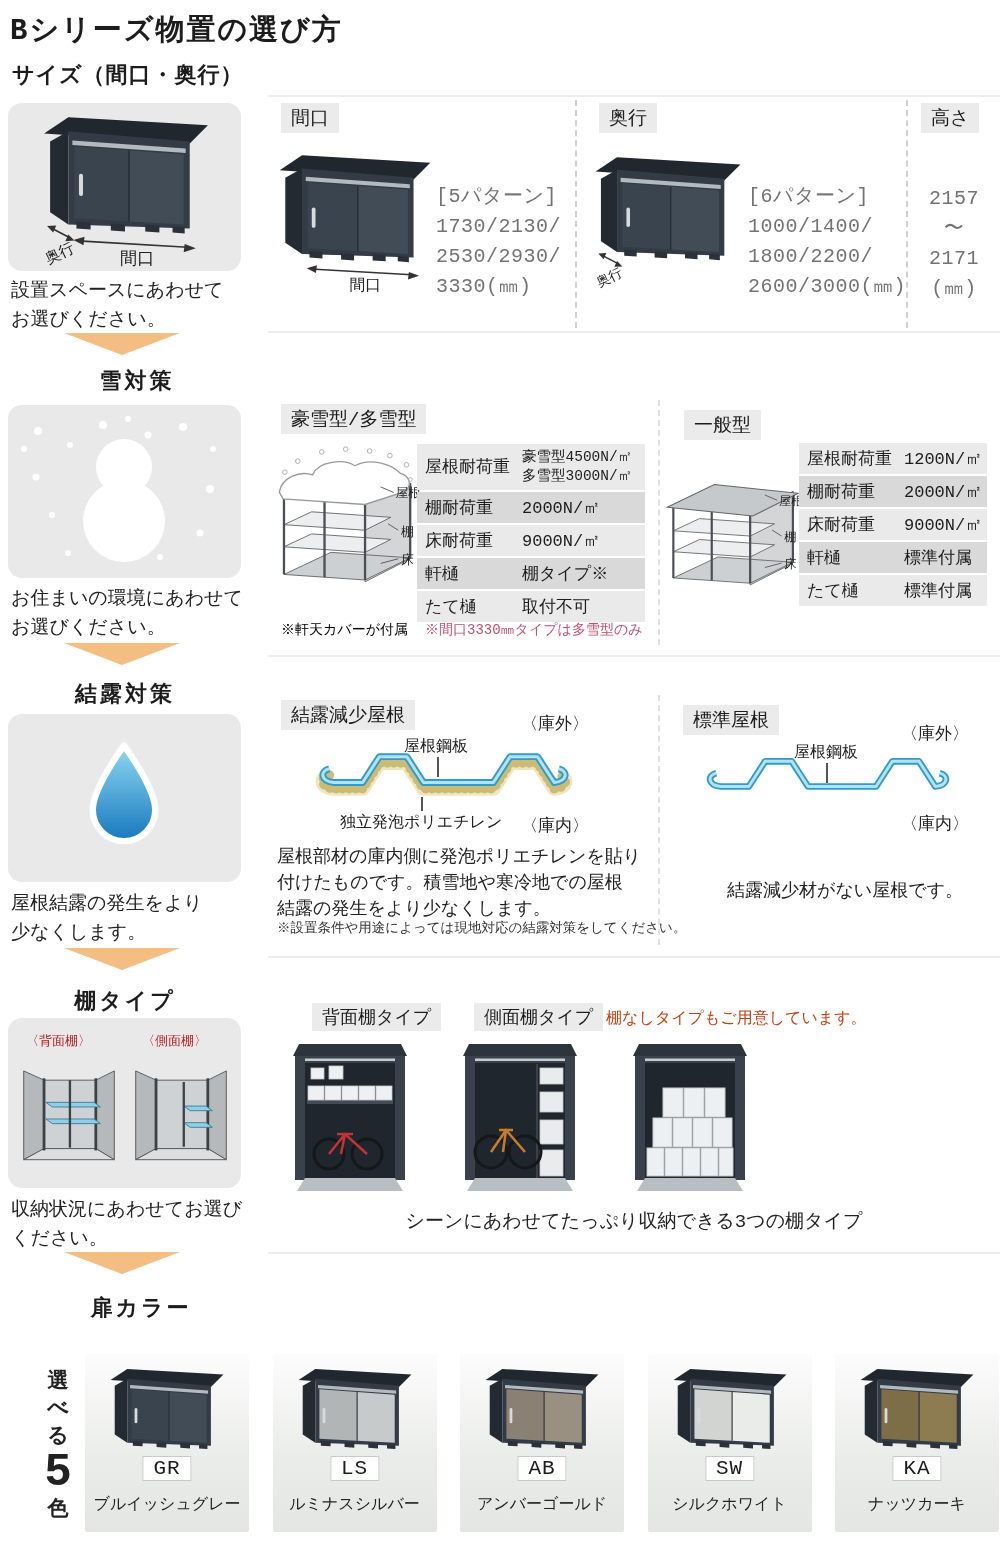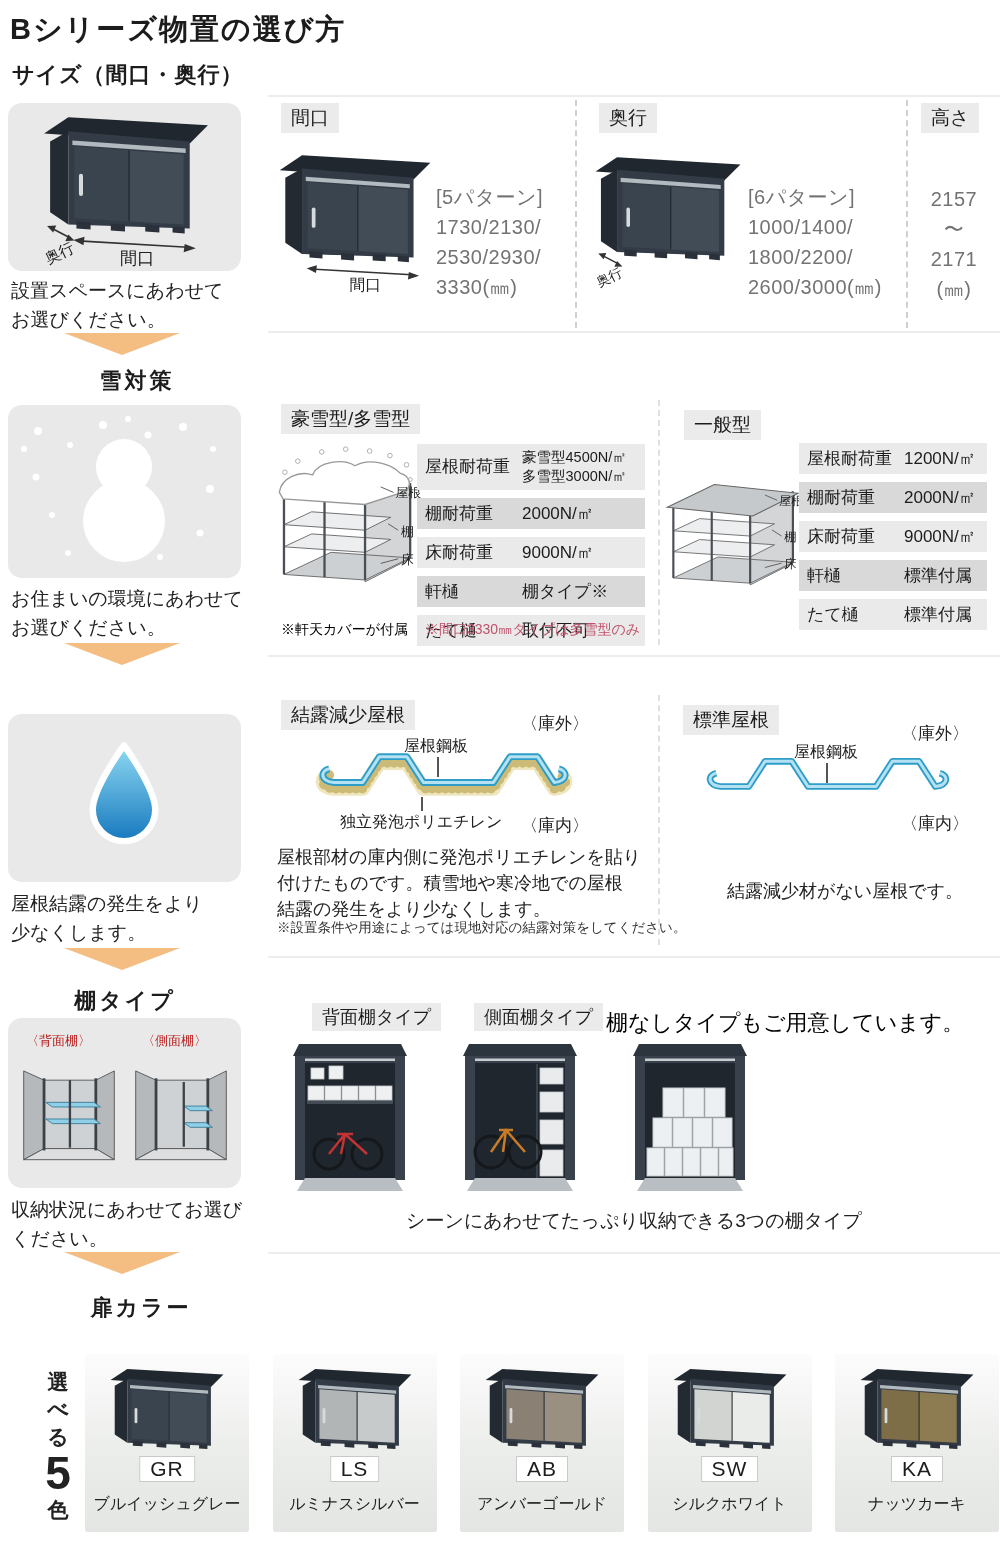--- a/index.html
+++ b/index.html
@@ -1,51 +1,51 @@
 <!DOCTYPE html>
 <html><head>
 <meta charset="utf-8">
 <style>
   html,body{margin:0;padding:0;background:#fff}
   .page{position:relative;width:1000px;height:1558px;background:#fff;overflow:hidden;
-        font-family:Liberation Sans, sans-serif;color:#1c1c1c}
+        font-family:Liberation Mono, monospace;color:#1c1c1c}
   .abs{position:absolute}
   .pre{white-space:pre-line}
   .h-title{font-size:29px;font-weight:bold;letter-spacing:2px}
   .sec-h{font-size:22px;font-weight:bold;letter-spacing:3px}
   .card{position:absolute;background:#e9e9e9;border-radius:14px}
   .tag{position:absolute;display:inline-block;background:#ebebeb;padding:2px 10px;font-size:19px;white-space:nowrap}
   .body-t{font-size:19px;line-height:1.5;color:#222}
   .dim-t{font-size:20px;line-height:1.5;color:#737373;letter-spacing:0.5px}
   .arrow-down{position:absolute;width:0;height:0;border-left:58px solid transparent;border-right:58px solid transparent;border-top:22px solid #f4bd82}
   .vdash{position:absolute;width:0;border-left:2px dashed #d0d0d0}
   .vsep{position:absolute;width:0;border-left:2px dashed #e0e0e0}
   .hsep{position:absolute;height:2px;background:#ededed}
   .small-note{font-size:14px;color:#000000;white-space:nowrap}
   .red-note{font-size:14px;color:#c0506a;white-space:nowrap}
   .kolabel{font-size:17px;color:#222;white-space:nowrap}
   .ptr{font-size:16px;color:#222;white-space:nowrap}
   .pline{position:absolute;width:2px;background:#555}
   .desc-t{font-size:18px;line-height:1.45;color:#222}
   .note-t{font-size:13.5px;color:#333;white-space:nowrap}
   .spec-table{position:absolute}
-  .t-row{display:flex;margin-bottom:8px;background:#eaeaea;align-items:center}
+  .t-row{display:flex;margin-bottom:2px;background:#eaeaea;align-items:center}
   .t-row.dark{background:#d9d9d9}
   .t-row .tl{width:95px;padding:4px 0 4px 8px;font-size:17px;flex:none}
   .t-row .tv{flex:1;font-size:17px;padding:4px 1px 4px 2px}
   .t-row .tv.multi{font-size:14.5px;white-space:pre-line;line-height:1.3}
   .sh{fill:#8fd0e8;stroke:#3e7d96;stroke-width:1}
   .color-card{position:absolute;width:164px;height:178px;background:linear-gradient(#fcfcfc,#eaece9 60%,#e4e6e3);border-radius:2px}
   .code{position:absolute;left:50%;transform:translateX(-50%);top:102px;background:#fff;border:1px solid #c9c9c9;padding:0 10px;font-size:21px;letter-spacing:1px}
   .cname{position:absolute;left:50%;transform:translateX(-50%);top:140px;font-size:16px;white-space:nowrap;color:#222}
   #door-lead{position:absolute;display:flex;flex-direction:column;align-items:center;font-weight:bold;color:#222}
   .lead-ch{font-size:21px;line-height:1.3}
   .lead-big{font-size:46px;line-height:1.0;font-weight:bold}
   .shelf-tag-label{position:absolute;font-size:13px;color:#b91c1c;white-space:nowrap}
-  .plain-label{position:absolute;font-size:22px;color:#000000;white-space:nowrap}
+  .plain-label{position:absolute;font-size:16px;color:#c2410c;white-space:nowrap}
   .caption-t{position:absolute;font-size:19px;color:#222;text-align:center}
 </style>
 </head>
 <body>
 
 <div class="page">
 
   <div class="abs h-title" style="left:10px;top:10px">Bシリーズ物置の選び方</div>
 
   <div class="abs sec-h" style="left:12px;top:60px;letter-spacing:1px">サイズ（間口・奥行）</div>
@@ -272,20 +272,21 @@
         <span class="tv">標準付属</span>
       </div>
       <div class="t-row">
         <span class="tl">たて樋</span>
         <span class="tv">標準付属</span>
       </div>
     </div>
 
   <div class="hsep" style="left:268px;top:655px;width:732px"></div>
 
+  <div class="abs sec-h" style="left:0;top:679px;width:250px;text-align:center">結露対策</div>
   <div class="card" style="left:8px;top:714px;width:233px;height:168px">
     <svg viewBox="0 0 100 124" width="92" height="114" style="position:absolute;left:70px;top:26px">
       <defs>
         <linearGradient id="dropGrad" x1="0" y1="0" x2="0" y2="1">
           <stop offset="0" stop-color="#8fd9f2"></stop>
             <stop offset="1" stop-color="#1678be"></stop>
         </linearGradient>
       </defs>
       <path d="M50,6 C50,6 16,52 16,76 a34,34 0 0 0 68,0 C84,52 50,6 50,6 Z" fill="url(#dropGrad)" stroke="#fff" stroke-width="7" stroke-linejoin="round"></path>
     </svg>

